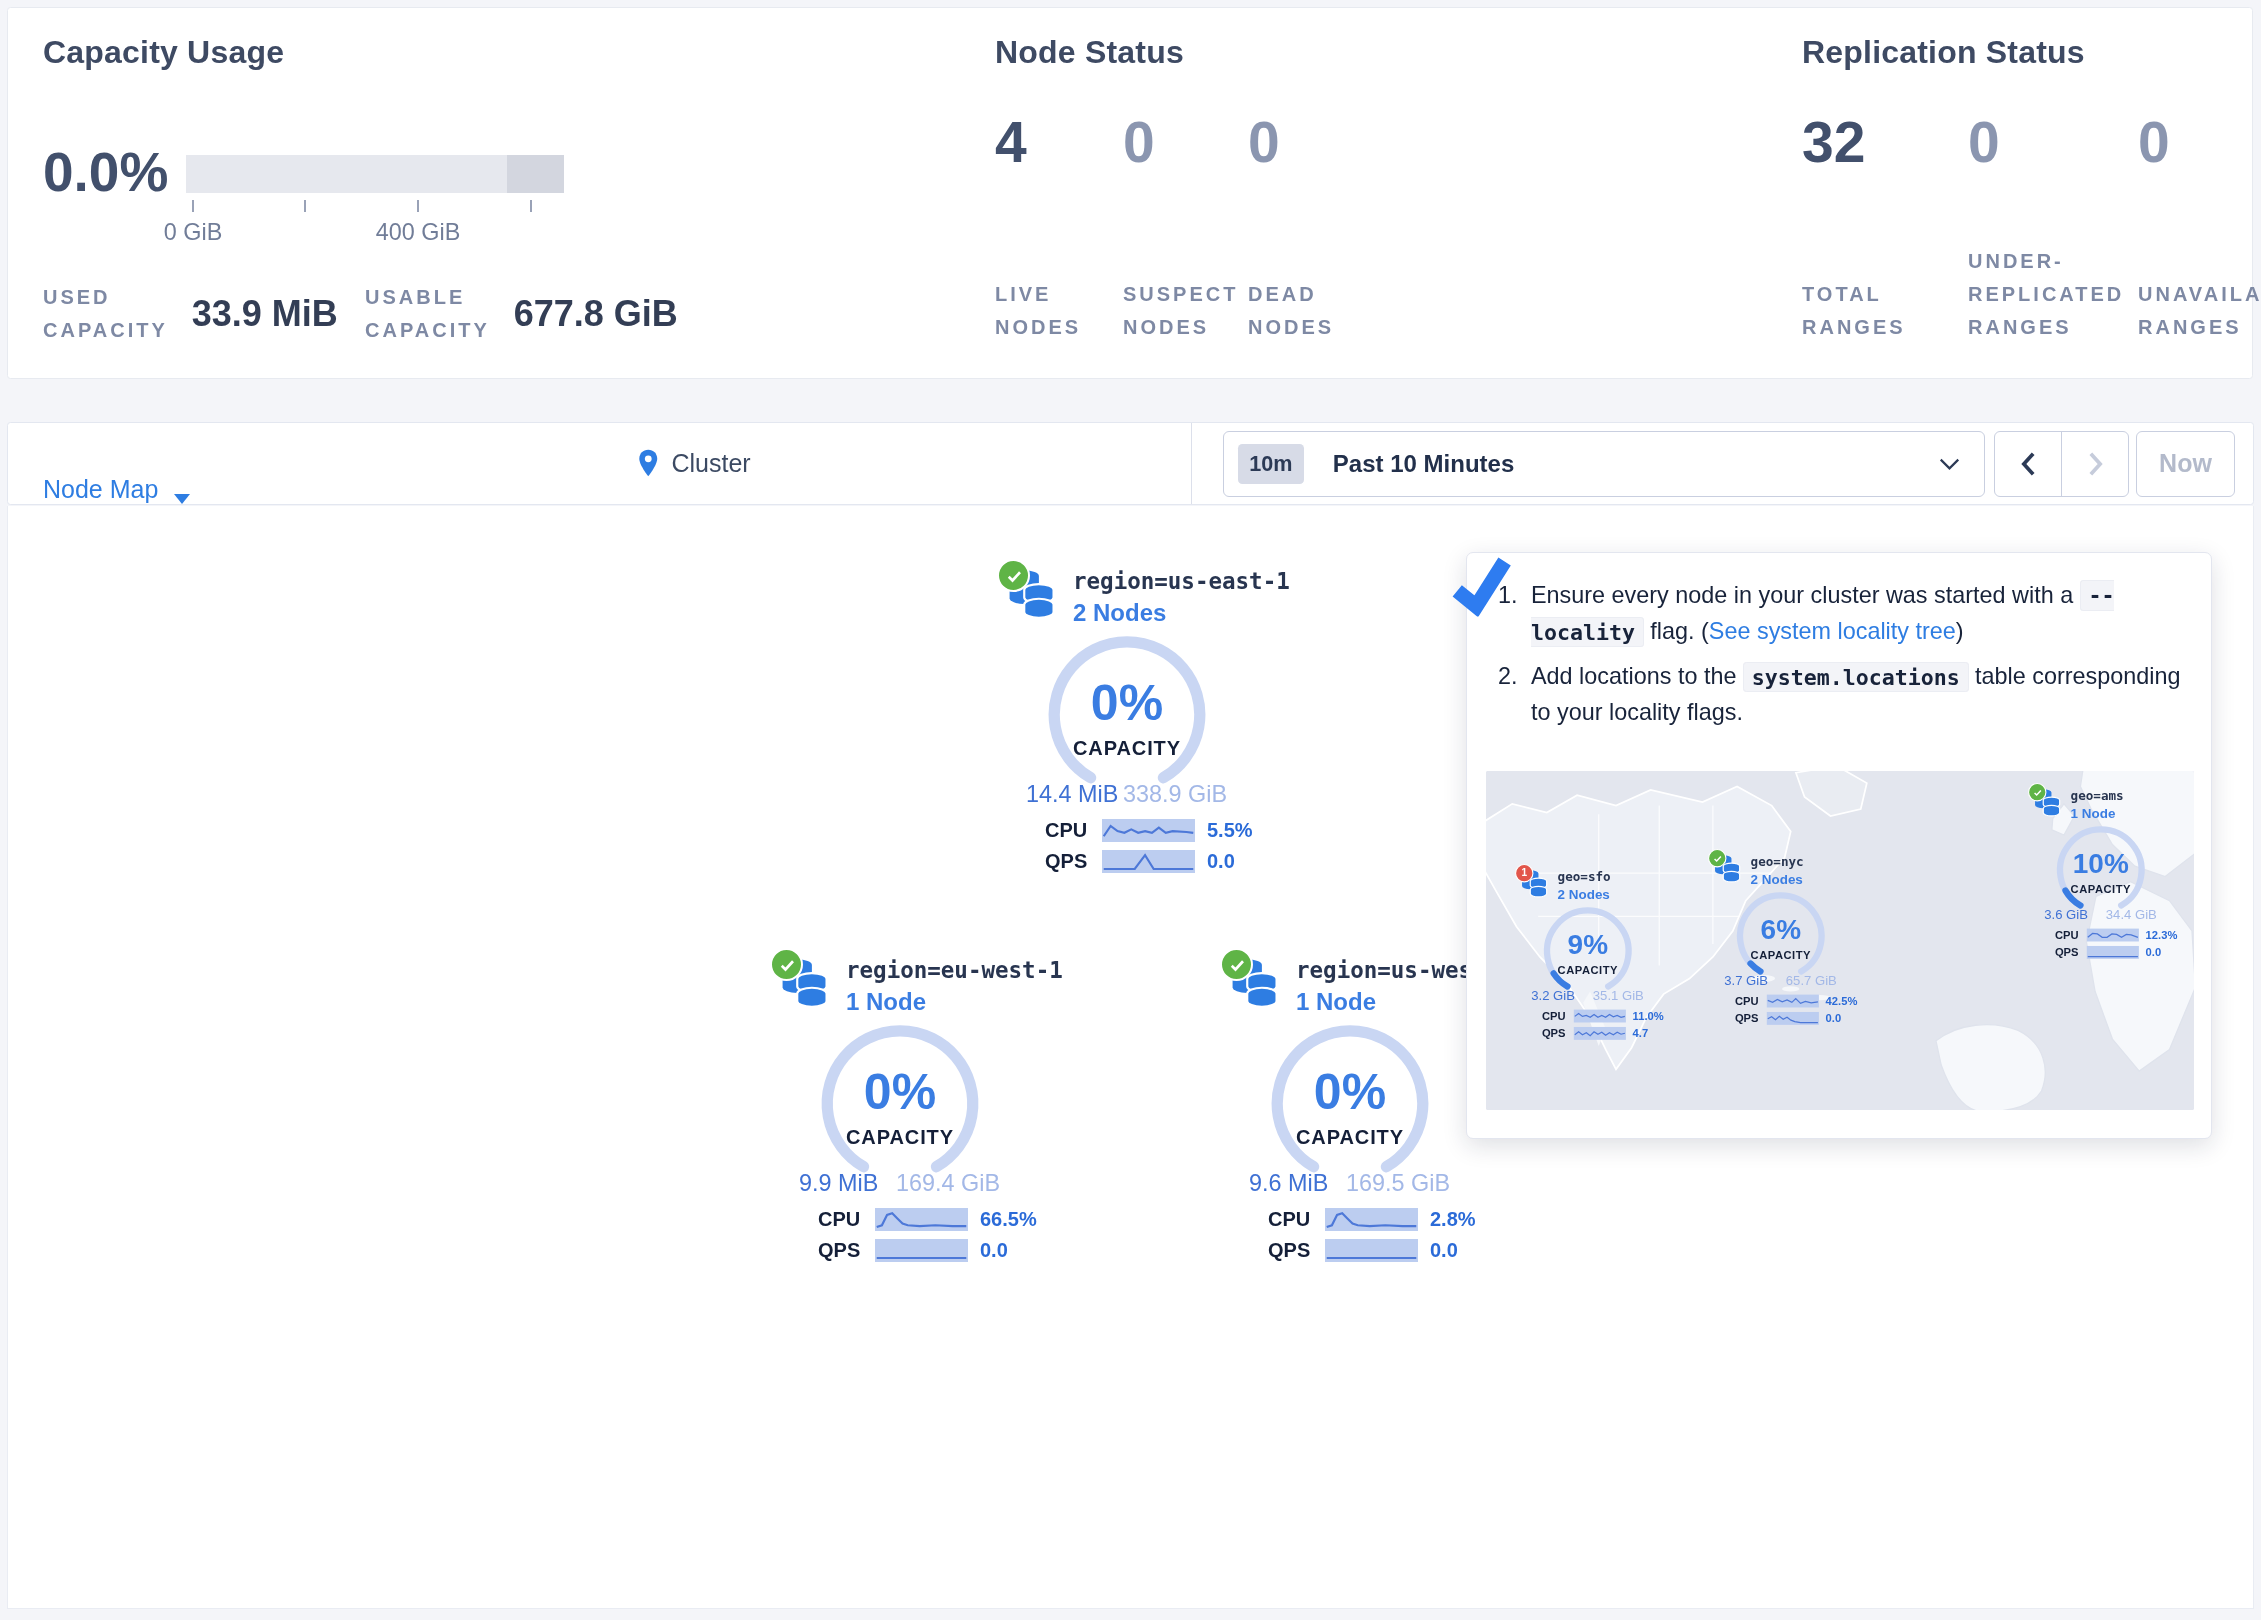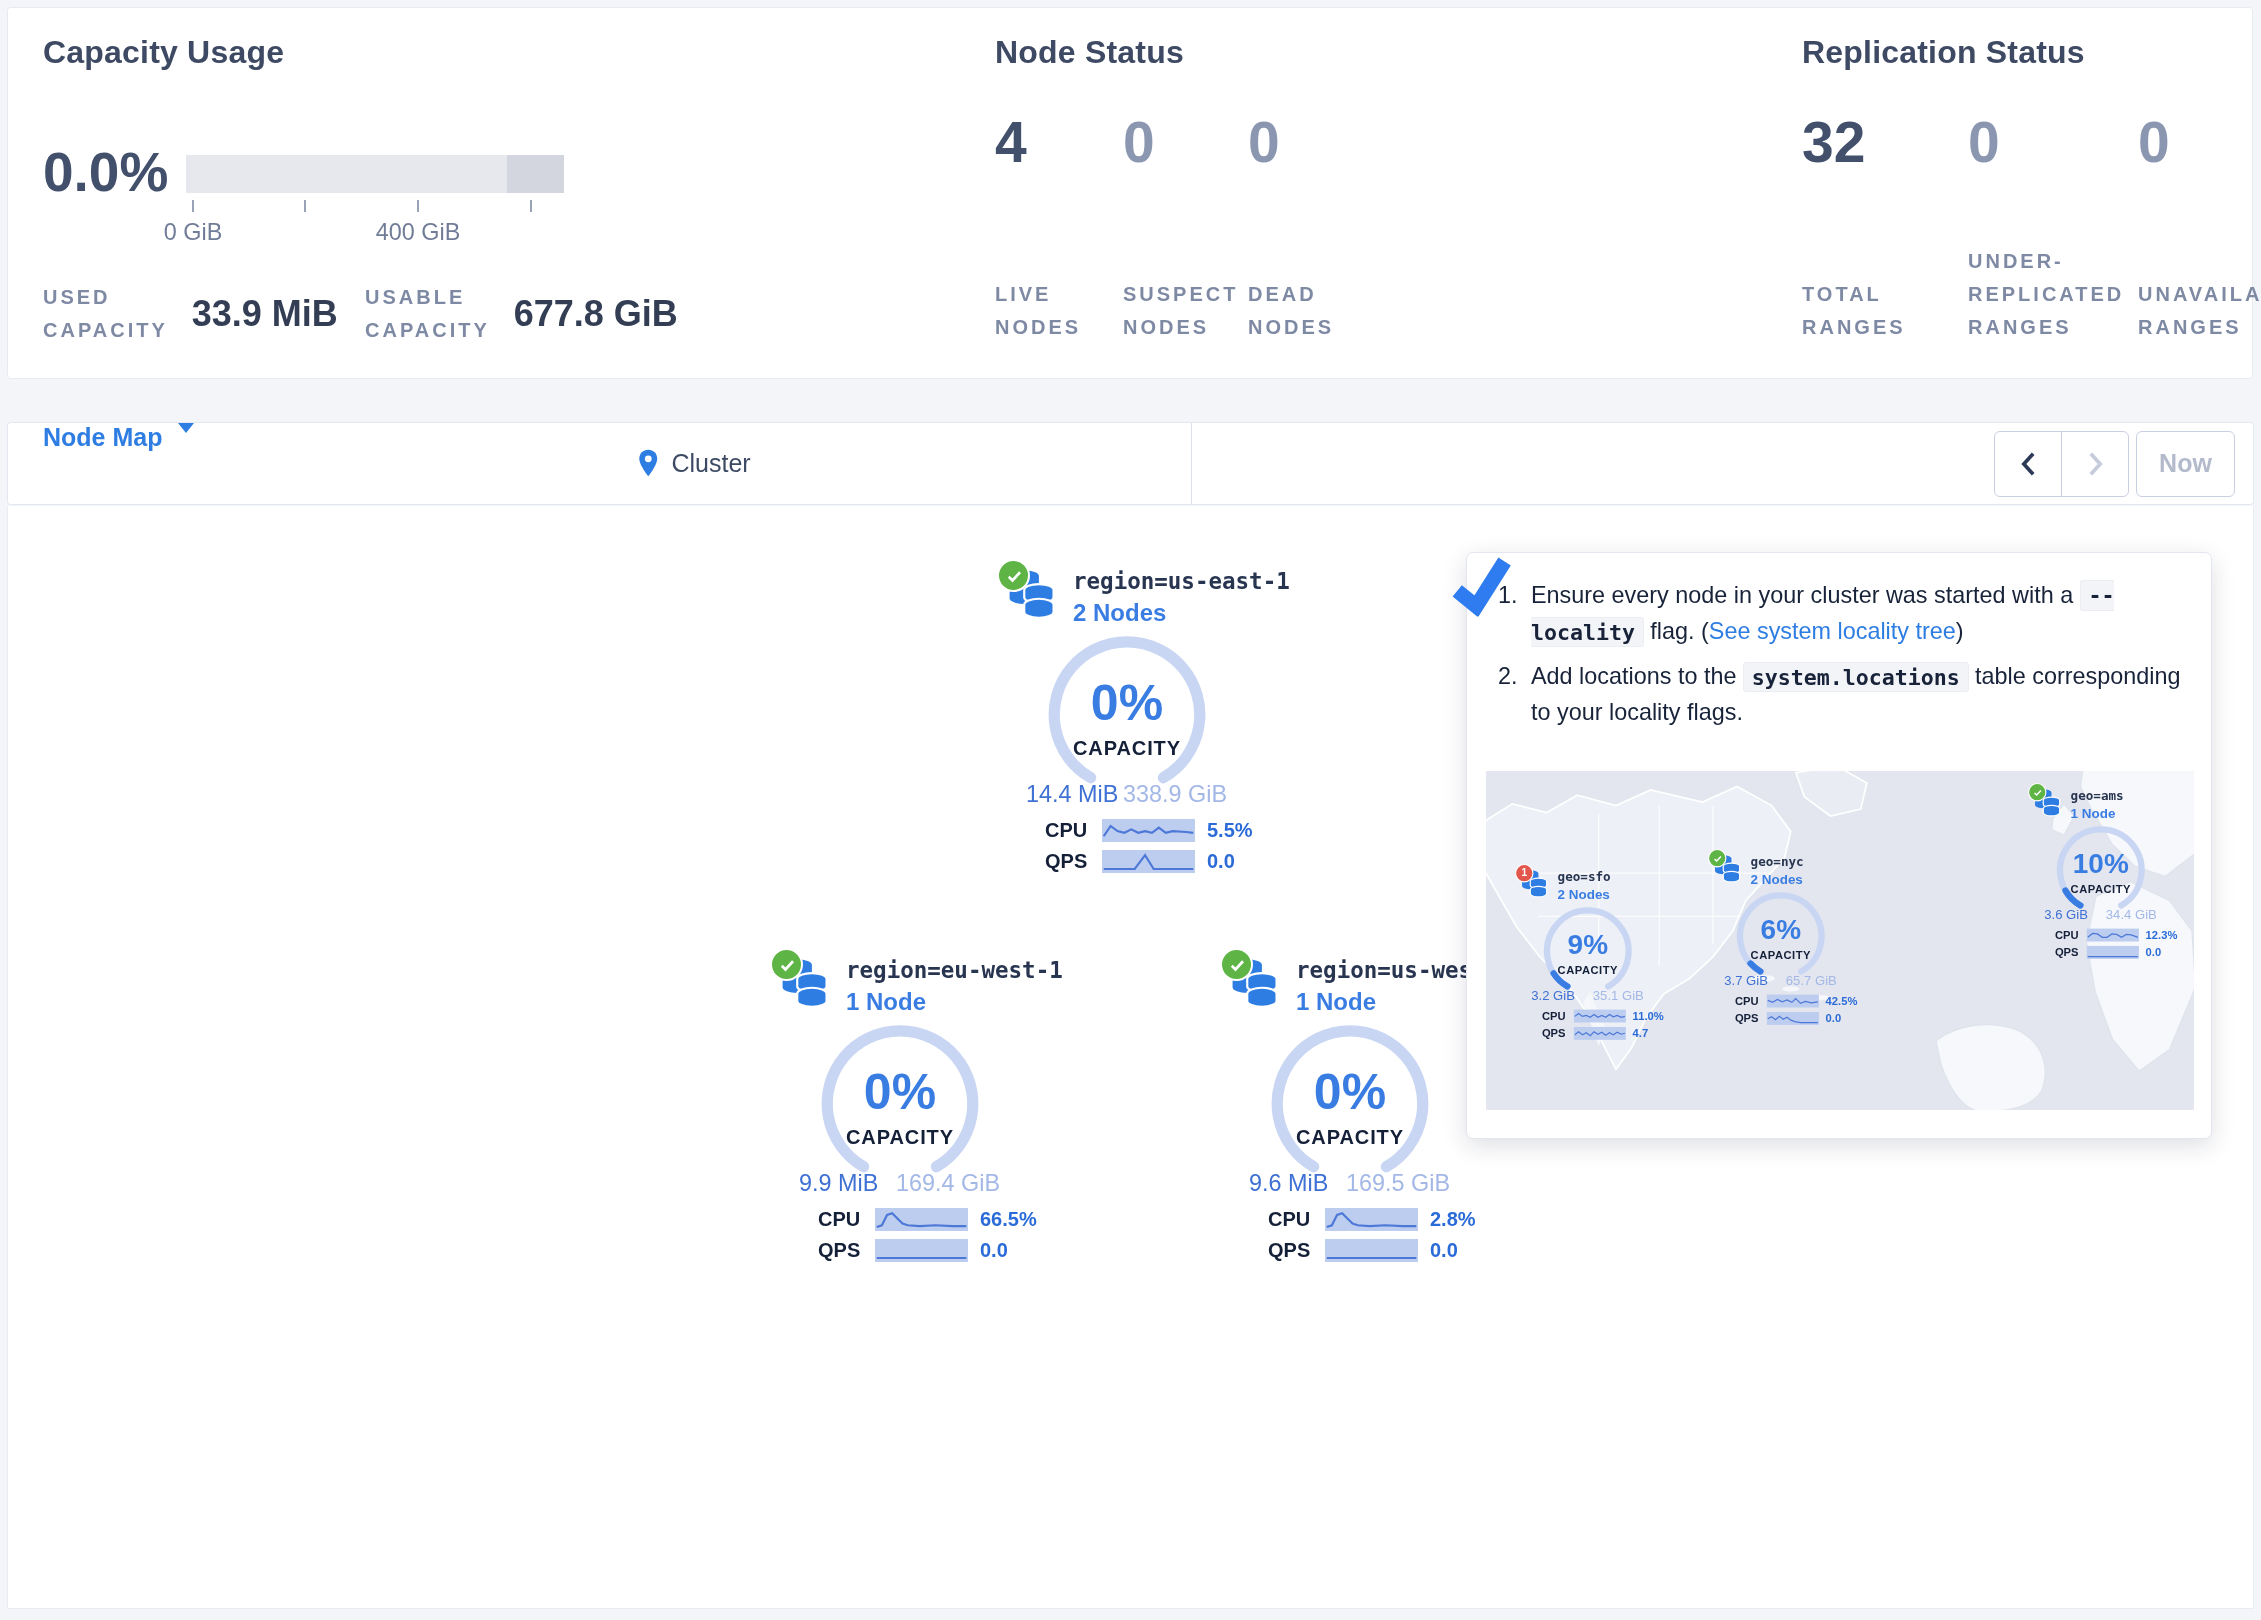--- a/index.html
+++ b/index.html
@@ -26,21 +26,21 @@
   .cap-bar { position: absolute; left: 143px; top: 121px; width: 378px; height: 38px; background: #e6e8ee; }
   .cap-bar-dark { position: absolute; right: 0; top: 0; width: 57px; height: 38px; background: #d3d6df; }
   .tick { position: absolute; top: 166px; width: 1.7px; height: 12px; background: #99a2b7; }
   .tick-label { position: absolute; top: 185px; transform: translateX(-50%); font-size: 23.4px; color: #717d98; }
   .cap-row { position: absolute; top: 247px; display: flex; align-items: center; gap: 24px; }
   .cap-row .stat-label { position: static; }
   .cap-val { font-size: 36px; font-weight: 700; color: #333e55; white-space: nowrap; }
 
   
   #toolbar { left: 7px; top: 422px; width: 2247px; height: 83px; border-color: #e3e7f0; }
-  .view-btn { position: absolute; left: 35px; top: 0; height: 81px; display: flex; align-items: flex-start; gap: 16px; cursor: pointer; font-weight: bold; }
+  .view-btn { position: absolute; left: 35px; top: 0; height: 81px; display: flex; align-items: flex-end; gap: 16px; cursor: pointer; }
   .view-btn span { font-size: 25px; color: #2e7de2; }
   .caret-down { width: 0; height: 0; border-left: 8.7px solid transparent; border-right: 8.7px solid transparent; border-top: 10.4px solid #2e7de2; }
   .breadcrumb { position: absolute; left: 629px; top: 0; height: 81px; display: flex; align-items: center; gap: 12px; }
   .breadcrumb span { font-size: 25px; color: #3c4a63; }
   .tb-divider { position: absolute; left: 1183px; top: 0; width: 0.9px; height: 81px; background: #dce0eb; }
   .time-box { position: absolute; left: 1215px; top: 7.8px; width: 762px; height: 66px; border: 1.7px solid #c9cfe0; border-radius: 6px; display: flex; align-items: center; cursor: pointer; background:#fff; }
   .time-badge { margin-left: 14px; background: #d7dbe7; border-radius: 4.3px; padding: 7px 11.3px; font-size: 21.6px; font-weight: 700; color: #2c3a56; }
   .time-label { margin-left: 29px; font-size: 24px; font-weight: 700; color: #22304b; }
   .time-chevron { margin-left: auto; margin-right: 24px; }
   .pager { position: absolute; left: 1986px; top: 7.8px; width: 135px; height: 66px; border: 1.7px solid #c9cfe0; border-radius: 6px; display: flex; background:#fff; }
@@ -155,20 +155,27 @@
     <span class="caret-down"></span>
   </div>
   <div class="breadcrumb">
     <svg width="22.5" height="29" viewBox="0 0 24 34">
       <path d="M12,1 C6,1 1.5,5.5 1.5,11.5 C1.5,19 12,32 12,32 C12,32 22.5,19 22.5,11.5 C22.5,5.5 18,1 12,1 Z" fill="#2e7de2"></path>
       <circle cx="12" cy="11.5" r="4" fill="#fff"></circle>
     </svg>
     <span>Cluster</span>
   </div>
   <div class="tb-divider"></div>
+  <div class="time-box">
+    <span class="time-badge">10m</span>
+    <span class="time-label">Past 10 Minutes</span>
+    <svg class="time-chevron" width="21" height="14" viewBox="0 0 24 16">
+      <polyline points="2,3 12,13 22,3" fill="none" stroke="#2c3a56" stroke-width="2.5"></polyline>
+    </svg>
+  </div>
   <div class="pager">
     <div class="pager-cell">
       <svg width="21" height="28" viewBox="0 0 22 30">
         <polyline points="16,4 6,15 16,26" fill="none" stroke="#2c3a56" stroke-width="4"></polyline>
       </svg>
     </div>
     <div class="pager-cell">
       <svg width="21" height="28" viewBox="0 0 22 30">
         <polyline points="6,4 16,15 6,26" fill="none" stroke="#c6ccdb" stroke-width="4"></polyline>
       </svg>

